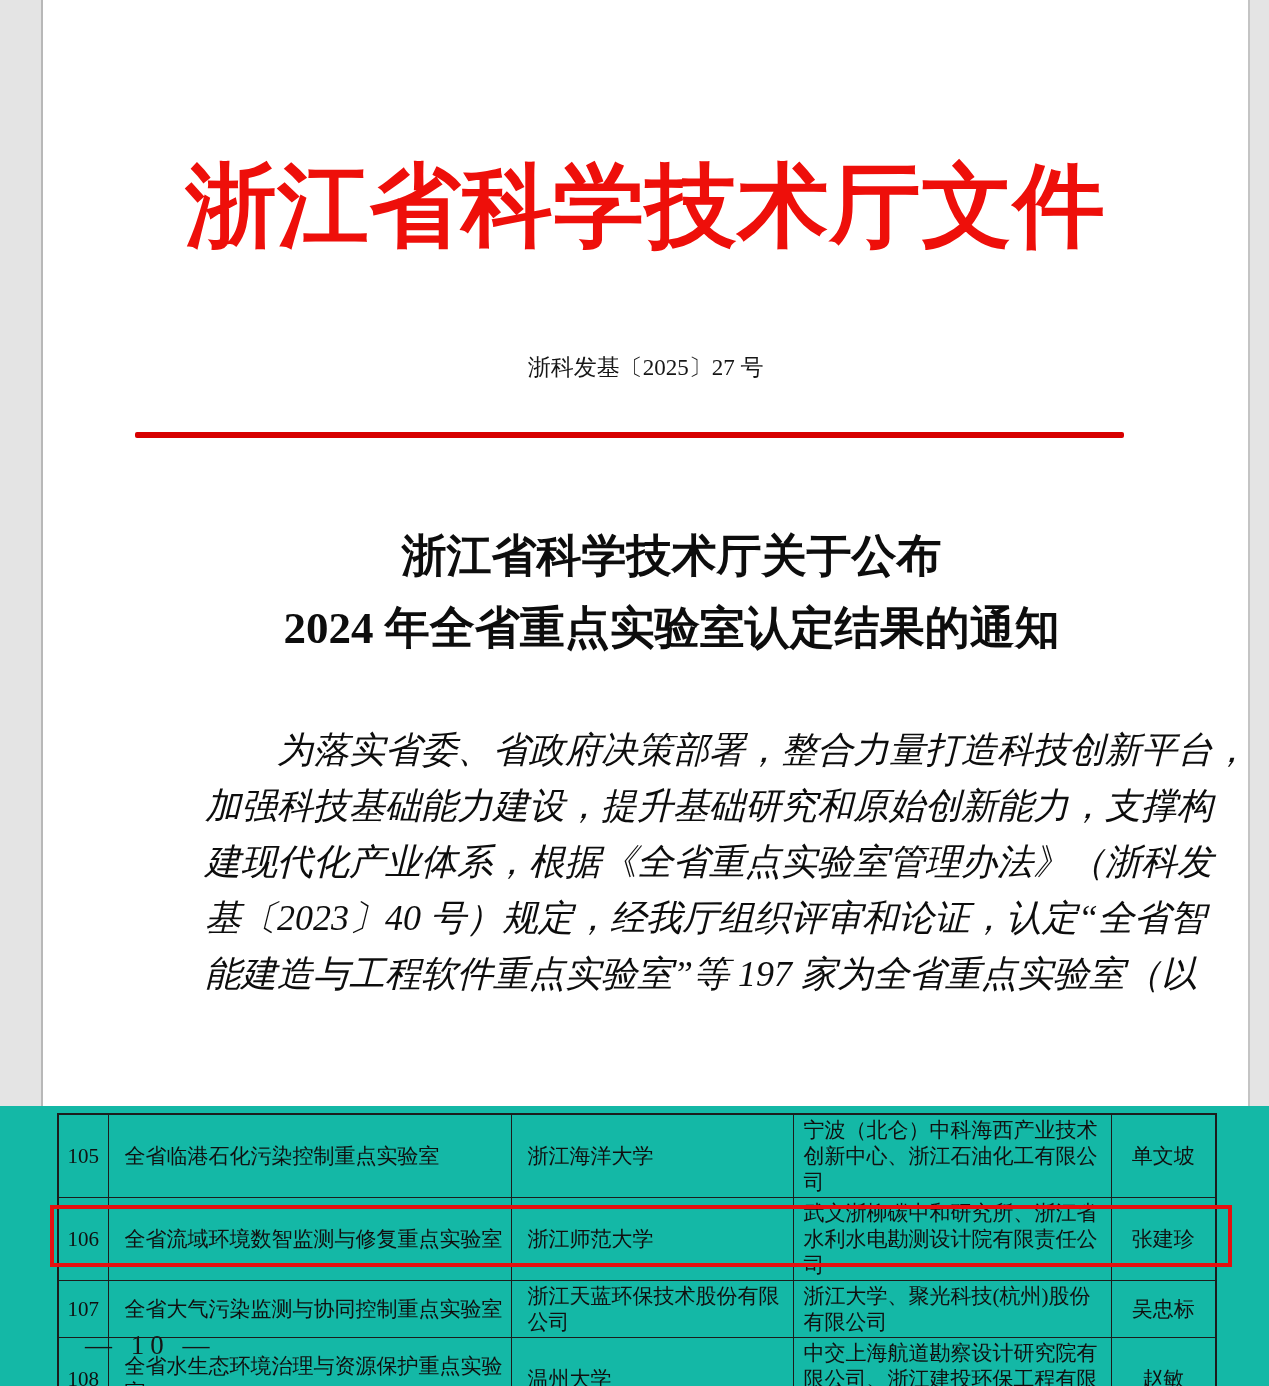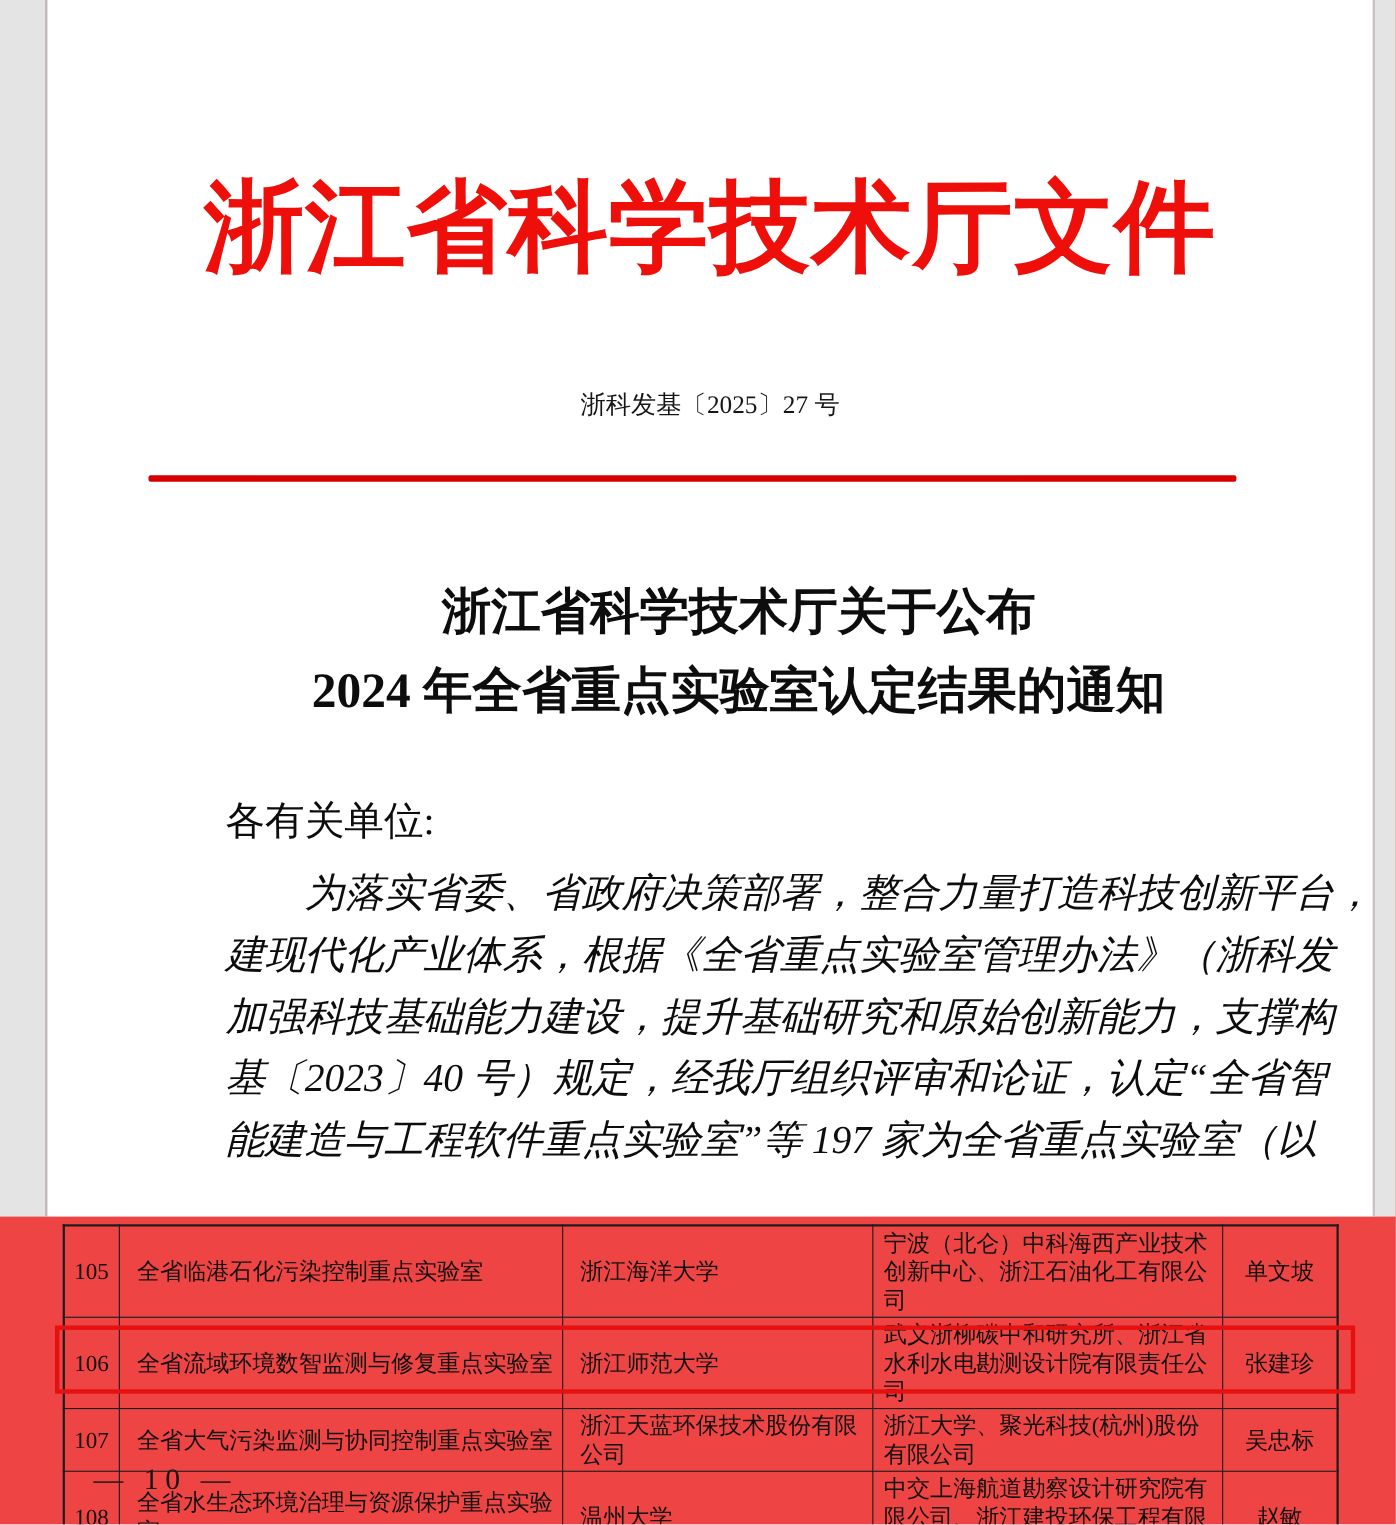--- a/index.html
+++ b/index.html
@@ -1,21 +1,21 @@
 <!DOCTYPE html>
 <html><head>
 <meta charset="utf-8">
 <style>
   * { margin: 0; padding: 0; box-sizing: border-box; }
   html, body { background: #ffffff; }
   .canvas {
     position: relative;
     width: 1269px;
     height: 1386px;
-    background: #ef4444;
+    background: #14b8a6;
     overflow: hidden;
     font-family: "Liberation Serif", "DejaVu Serif", serif;
     color: #111;
   }
   
   .bg-strip {
     position: absolute;
     top: 0;
     height: 1106px;
     background: #e4e4e4;
@@ -147,24 +147,23 @@
     <div class="header-title">浙江省科学技术厅文件</div>
 
     <div class="doc-number">浙科发基〔2025〕27 号</div>
 
     <div class="red-rule"></div>
 
     <div class="notice-title l1">浙江省科学技术厅关于公布</div>
     <div class="notice-title l2">2024 年全省重点实验室认定结果的通知</div>
 
     <div class="body-text">
-      <div class="salutation">各有关单位:</div>
       <div class="line first">为落实省委、省政府决策部署，整合力量打造科技创新平台，</div>
+      <div class="line">加强科技基础能力建设，提升基础研究和原始创新能力，支撑构</div>
       <div class="line">建现代化产业体系，根据《全省重点实验室管理办法》（浙科发</div>
-      <div class="line">加强科技基础能力建设，提升基础研究和原始创新能力，支撑构</div>
       <div class="line">基〔2023〕40 号）规定，经我厅组织评审和论证，认定“全省智</div>
       <div class="line">能建造与工程软件重点实验室”等 197 家为全省重点实验室（以</div>
     </div>
   </div>
 
   <table class="lab-table">
     <colgroup>
       <col style="width:50px">
       <col style="width:403px">
       <col style="width:282px">

